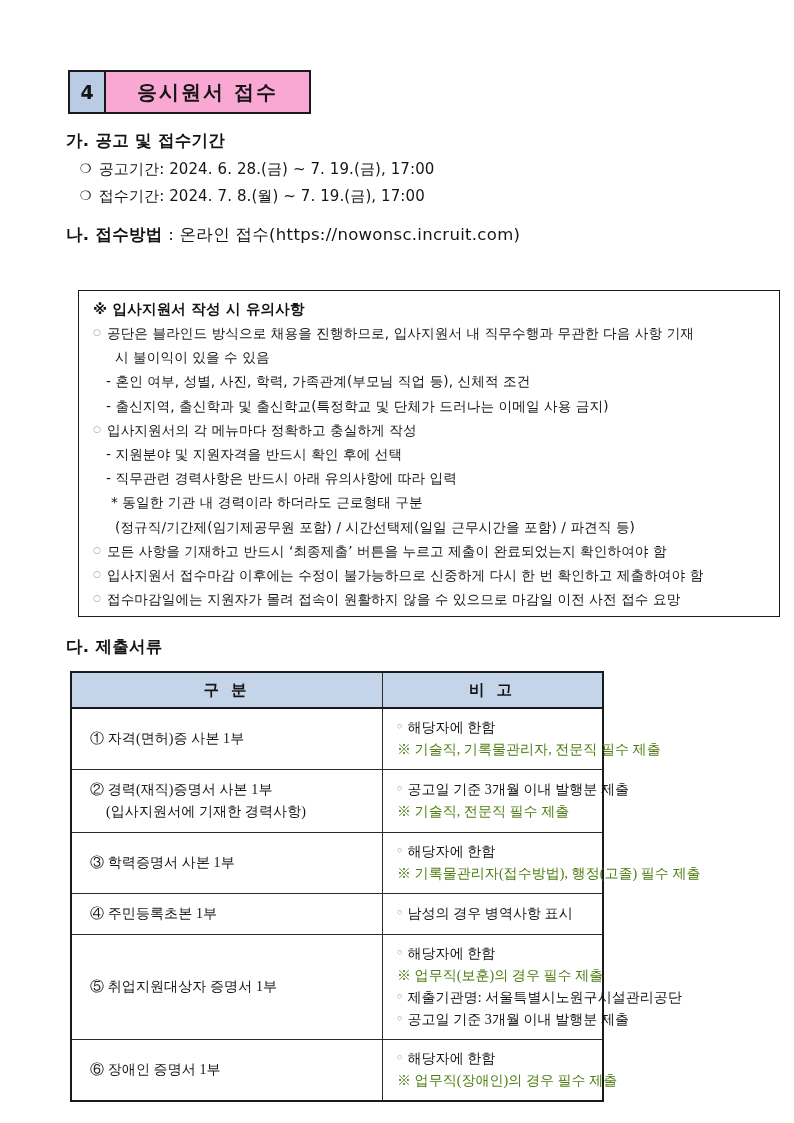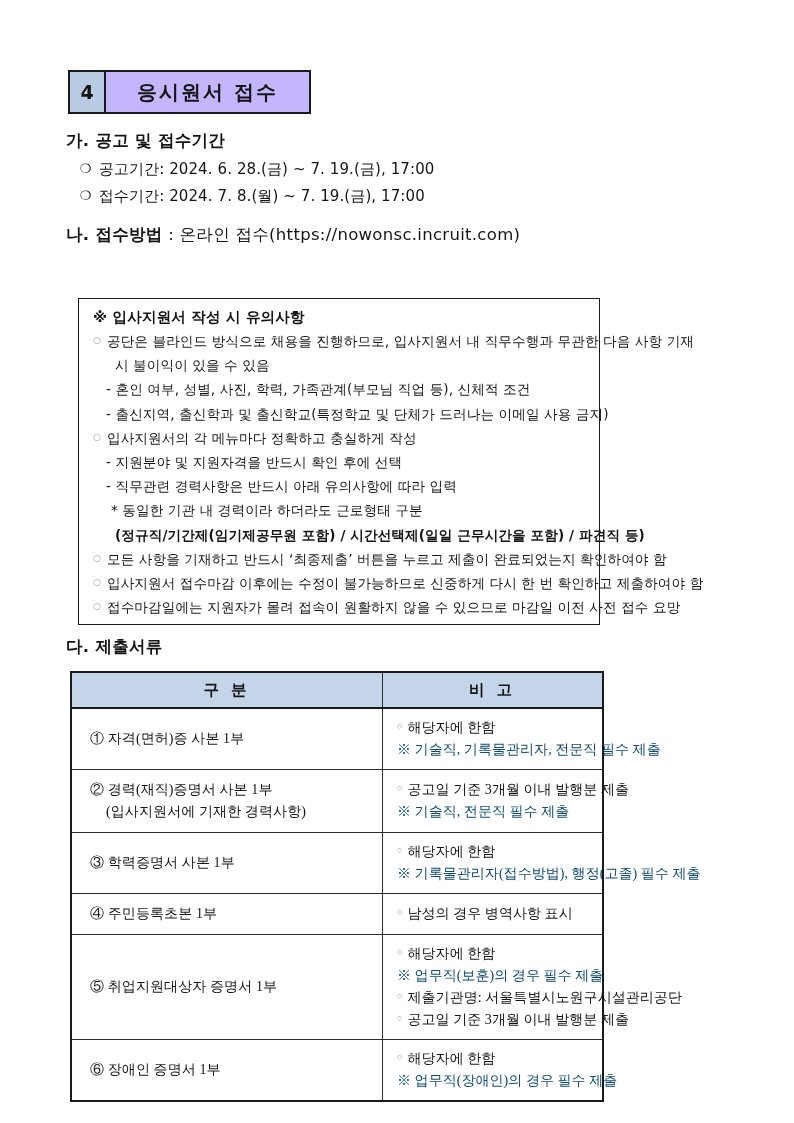--- a/index.html
+++ b/index.html
@@ -39,21 +39,21 @@
     border-right: 2px solid #1a1a1a;
     display: flex;
     align-items: center;
     justify-content: center;
     font-size: 19px;
     font-weight: bold;
     letter-spacing: 0px;
   }
   .section-header .title-cell {
     flex: 1;
-    background: #c4b5fd;
+    background: #f9a8d4;
     display: flex;
     align-items: center;
     justify-content: center;
     font-size: 20px;
     font-weight: bold;
     letter-spacing: 2px;
   }
 
   
   .heading {
@@ -85,26 +85,25 @@
     position: absolute;
     font-size: 14.5px;
     white-space: nowrap;
   }
 
   
   .notice-box {
     position: absolute;
     left: 78px;
     top: 290px;
-    width: 522px;
+    width: 702px;
     height: 327px;
     border: 1.6px solid #1a1a1a;
     box-sizing: border-box;
     background: #ffffff;
-    margin-top: 8px;
   }
   .notice-title {
     position: absolute;
     left: 14px;
     top: 9px;
     font-size: 14.5px;
     font-weight: bold;
     white-space: nowrap;
     letter-spacing: 0.2px;
   }
@@ -172,21 +171,21 @@
 
   .note-item { white-space: nowrap; }
   .note-item .cbullet {
     color: #9a9a9a;
     font-size: 9px;
     position: relative;
     top: -3px;
     margin-right: 5px;
   }
   .note-item.red {
-    color: #0c4a6e;
+    color: #4d7c0f;
   }
   .sub-name {
     display: block;
     padding-left: 16px;
   }
 </style>
 </head>
 <body>
 
 <div class="page">
@@ -214,21 +213,21 @@
     <div class="notice-title">※ 입사지원서 작성 시 유의사항</div>
     <div id="notice-lines">
         <div class="nline" style="top: 34px; left: 14px;"><span class="nbullet">○</span><span>공단은 블라인드 방식으로 채용을 진행하므로, 입사지원서 내 직무수행과 무관한 다음 사항 기재</span></div>
         <div class="nline" style="top: 58.2px; left: 36px;"><span>시 불이익이 있을 수 있음</span></div>
         <div class="nline" style="top: 82.4px; left: 27px;"><span>-&nbsp;</span><span>혼인 여부, 성별, 사진, 학력, 가족관계(부모님 직업 등), 신체적 조건</span></div>
         <div class="nline" style="top: 106.6px; left: 27px;"><span>-&nbsp;</span><span>출신지역, 출신학과 및 출신학교(특정학교 및 단체가 드러나는 이메일 사용 금지)</span></div>
         <div class="nline" style="top: 130.8px; left: 14px;"><span class="nbullet">○</span><span>입사지원서의 각 메뉴마다 정확하고 충실하게 작성</span></div>
         <div class="nline" style="top: 155px; left: 27px;"><span>-&nbsp;</span><span>지원분야 및 지원자격을 반드시 확인 후에 선택</span></div>
         <div class="nline" style="top: 179.2px; left: 27px;"><span>-&nbsp;</span><span>직무관련 경력사항은 반드시 아래 유의사항에 따라 입력</span></div>
         <div class="nline" style="top: 203.4px; left: 32px;"><span>*&nbsp;</span><span>동일한 기관 내 경력이라 하더라도 근로형태 구분</span></div>
-        <div class="nline" style="top: 227.6px; left: 36px; font-weight: bold;"><span>(정규직/기간제(임기제공무원 포함) / 시간선택제(일일 근무시간을 포함) / 파견직 등)</span></div>
+        <div class="nline" style="top: 227.6px; left: 36px;"><span>(정규직/기간제(임기제공무원 포함) / 시간선택제(일일 근무시간을 포함) / 파견직 등)</span></div>
         <div class="nline" style="top: 251.8px; left: 14px;"><span class="nbullet">○</span><span>모든 사항을 기재하고 반드시 ‘최종제출’ 버튼을 누르고 제출이 완료되었는지 확인하여야 함</span></div>
         <div class="nline" style="top: 276px; left: 14px;"><span class="nbullet">○</span><span>입사지원서 접수마감 이후에는 수정이 불가능하므로 신중하게 다시 한 번 확인하고 제출하여야 함</span></div>
         <div class="nline" style="top: 300.2px; left: 14px;"><span class="nbullet">○</span><span>접수마감일에는 지원자가 몰려 접속이 원활하지 않을 수 있으므로 마감일 이전 사전 접수 요망</span></div>
       </div>
   </div>
 
   <div class="heading" style="left:66px; top:636px;">다. 제출서류</div>
 
   <table class="doc-table">
     <thead>

